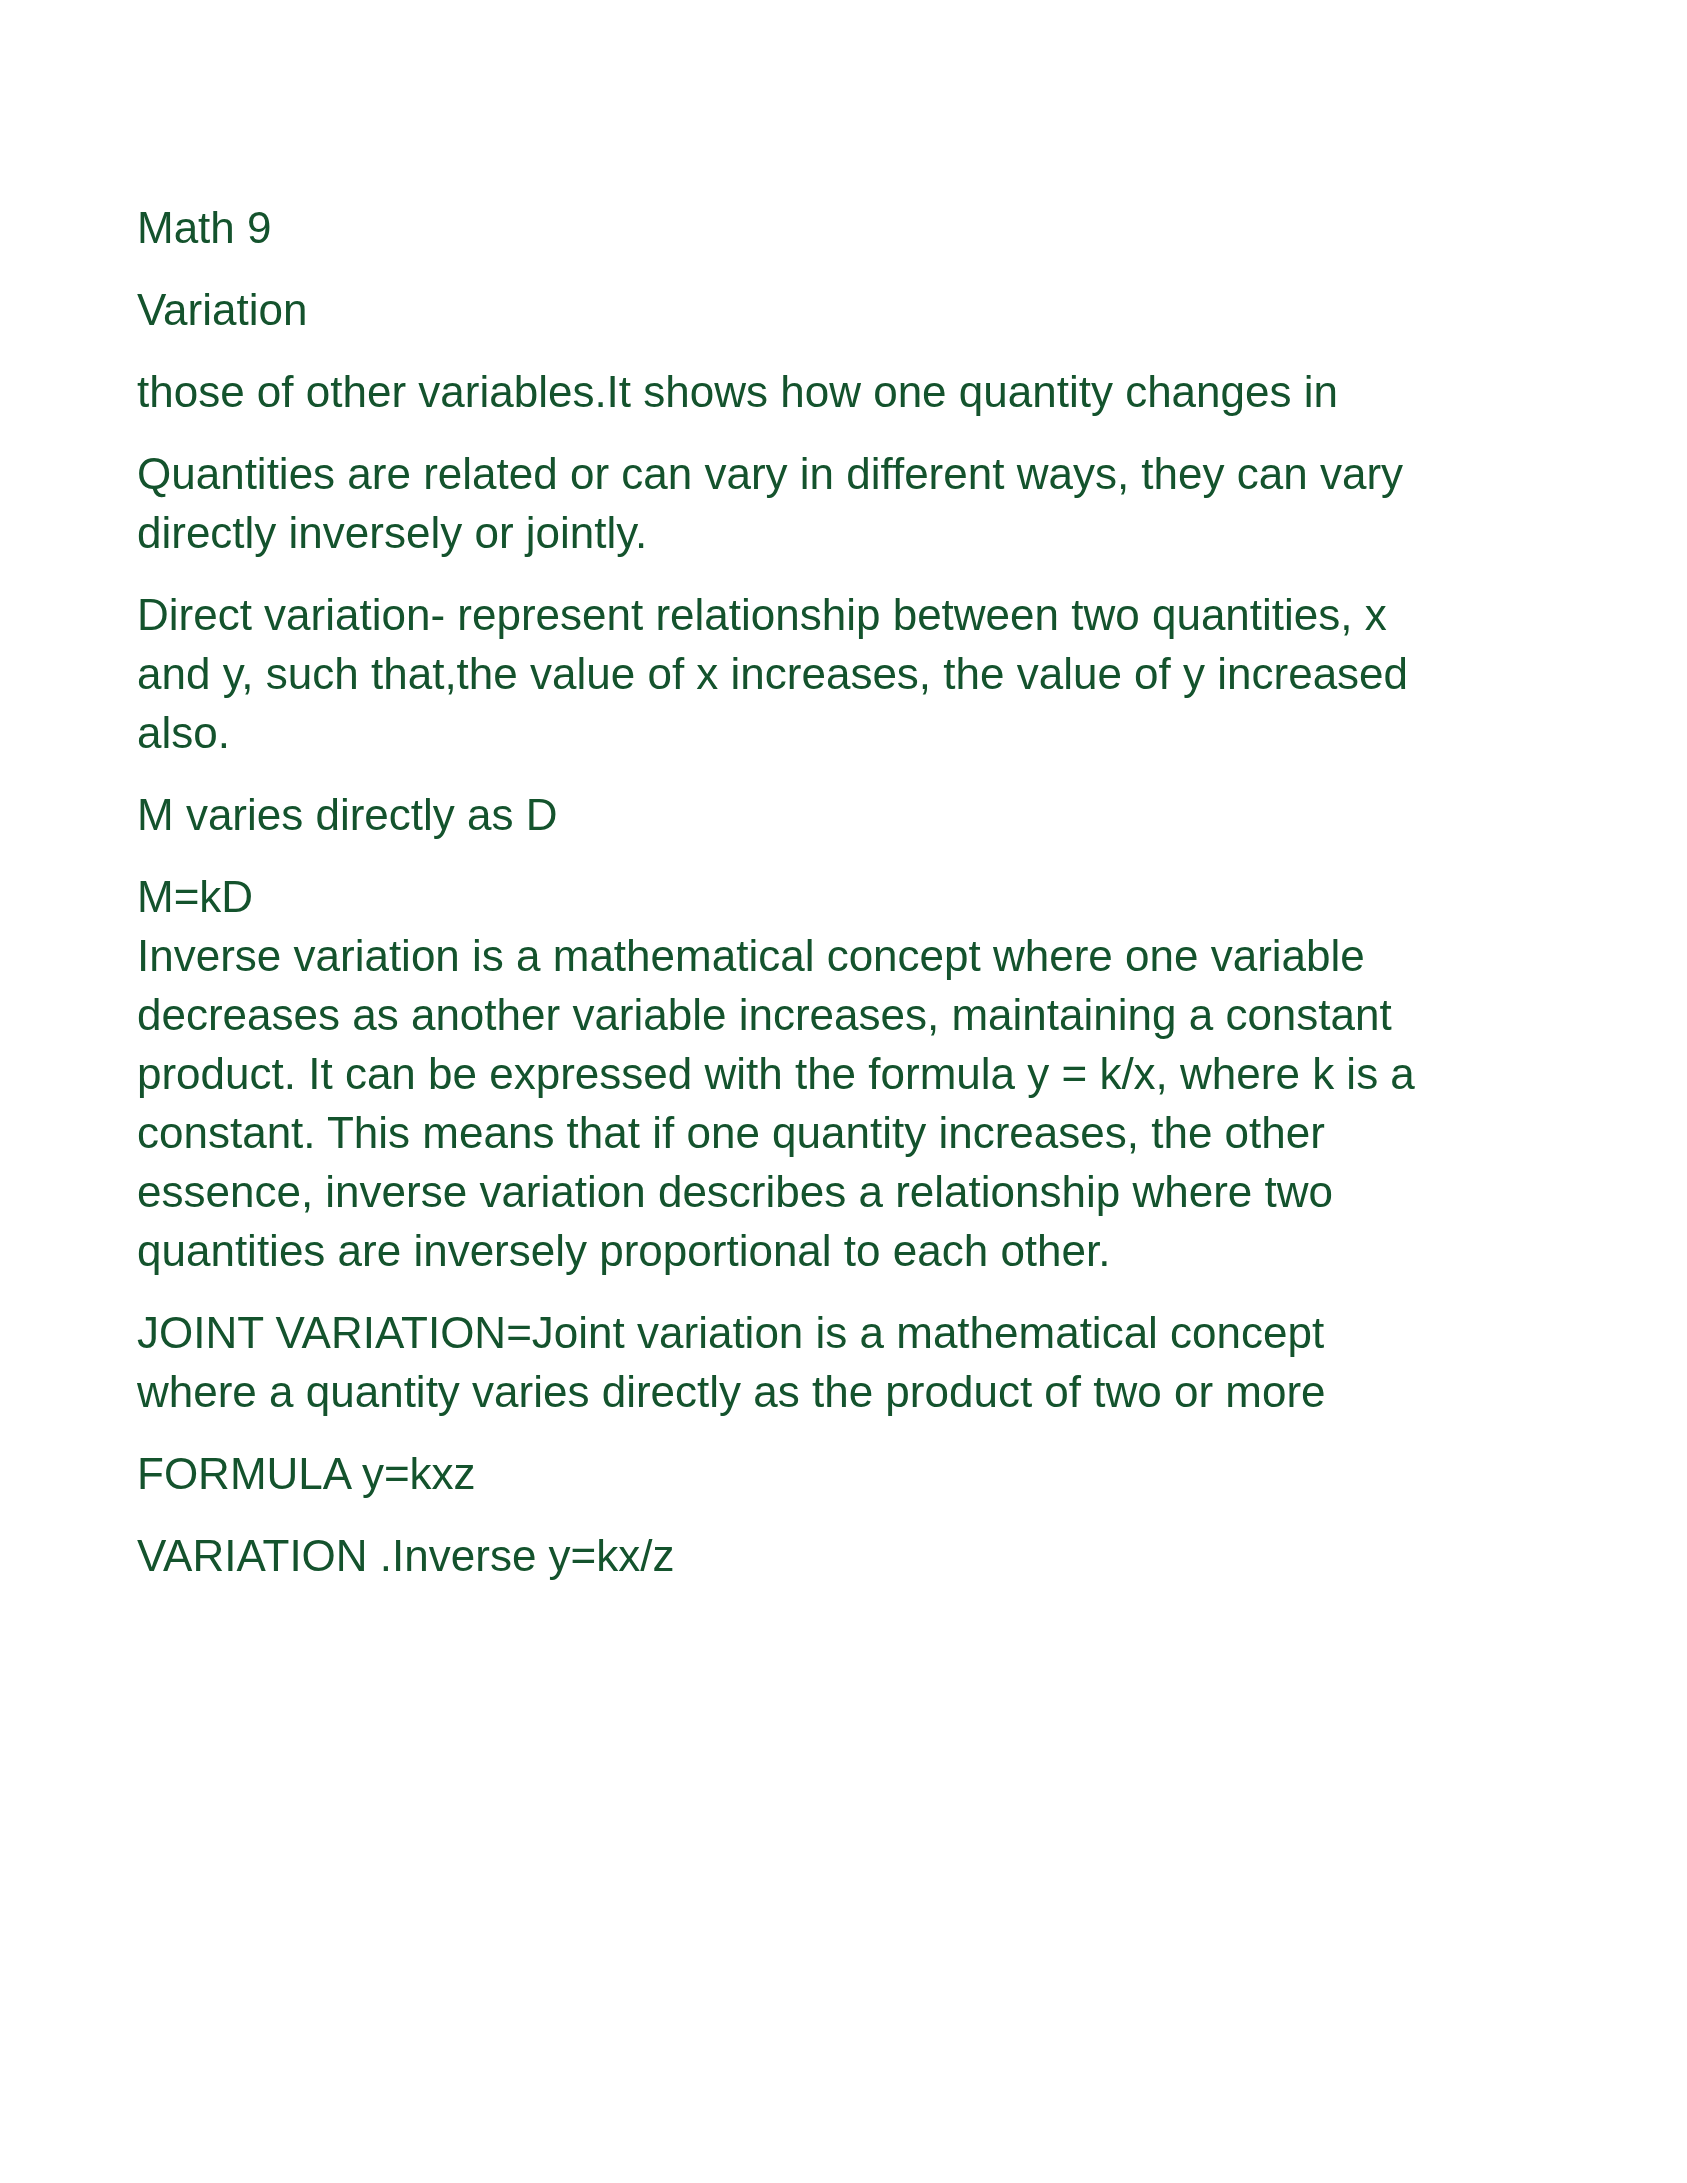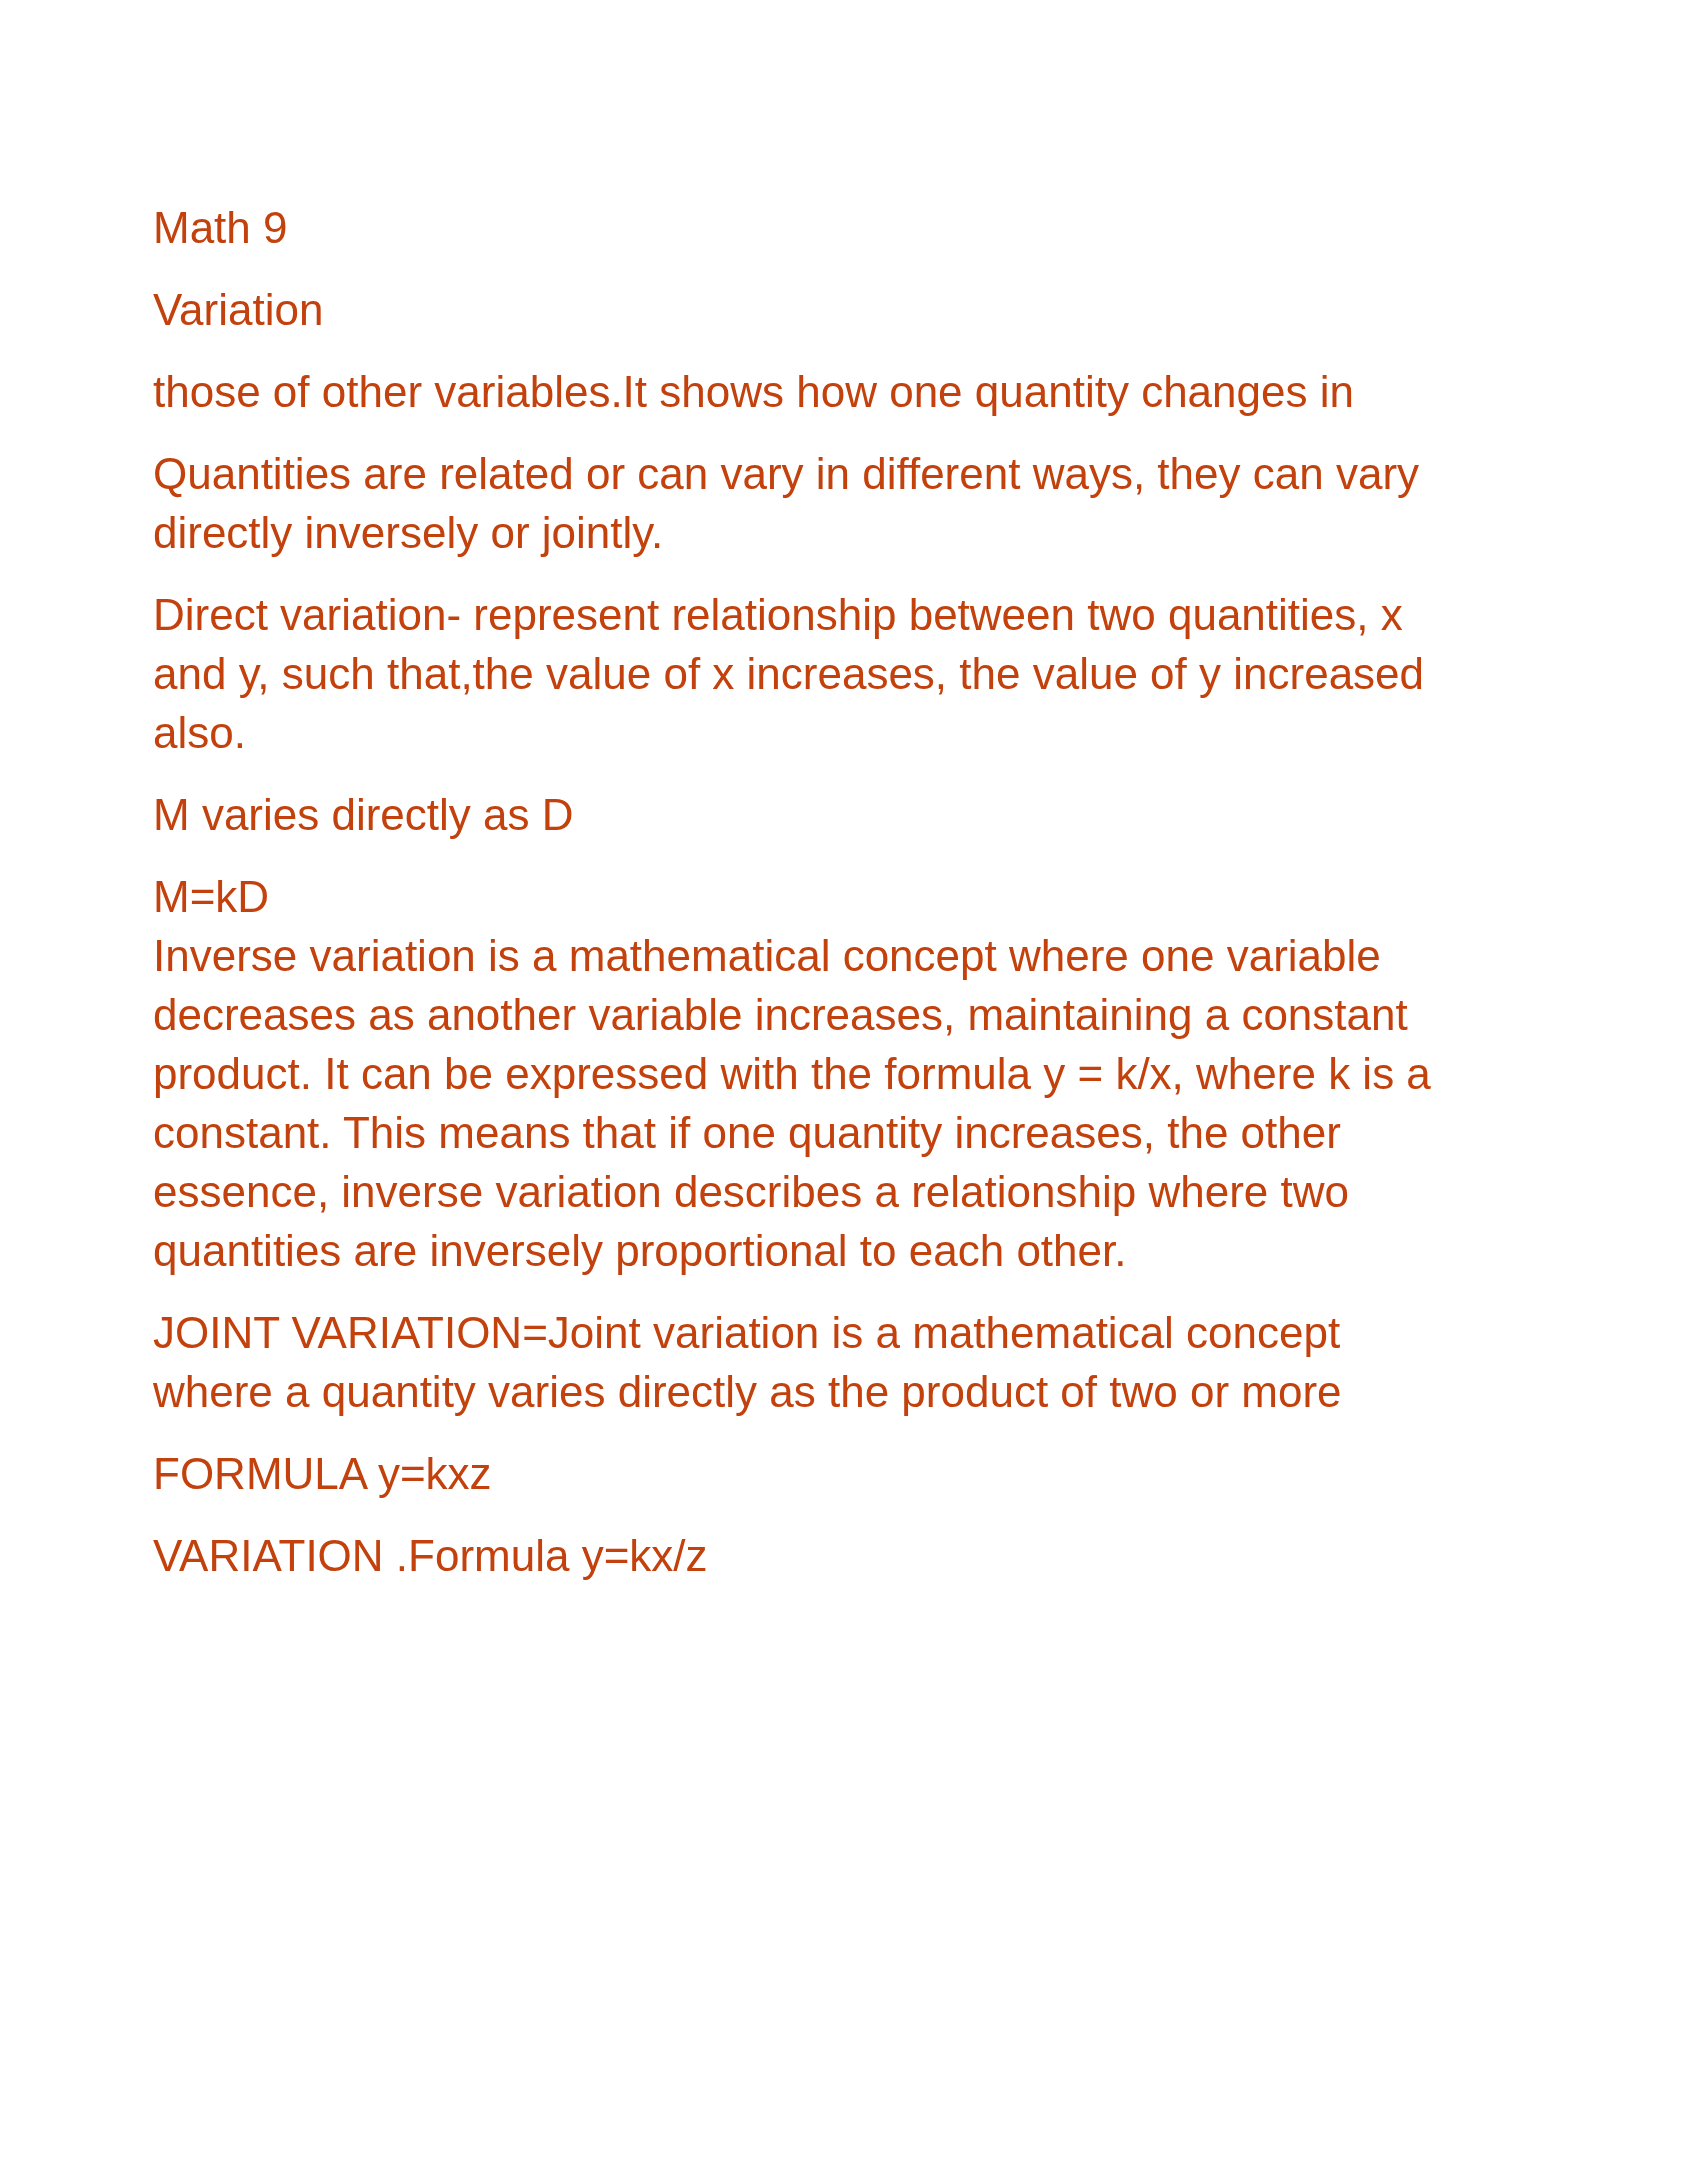--- a/index.html
+++ b/index.html
@@ -18,22 +18,22 @@
     position: absolute;
     top: 198px;
     left: 137px;
     width: 1422px;
   }
   .para {
     font-family: "Liberation Sans", "DejaVu Sans", sans-serif;
     font-size: 44px;
     line-height: 59px;
     font-weight: 400;
-    color: #c2410c;
-    margin: 0 0 23px 16px;
+    color: #14532d;
+    margin: 0 0 23px 0;
   }
   .line {
     white-space: pre;
   }
 </style>
 </head>
 <body>
 
 <div class="page">
   <div class="content" id="doc-content">
@@ -68,17 +68,17 @@
         <div class="line">quantities are inversely proportional to each other.</div>
       </div>
       <div class="para">
         <div class="line">JOINT VARIATION=Joint variation is a mathematical concept</div>
         <div class="line">where a quantity varies directly as the product of two or more</div>
       </div>
       <div class="para">
         <div class="line">FORMULA y=kxz</div>
       </div>
       <div class="para">
-        <div class="line">VARIATION .Formula y=kx/z</div>
+        <div class="line">VARIATION .Inverse y=kx/z</div>
       </div>
     </div>
 </div>
 
 
 </body></html>

